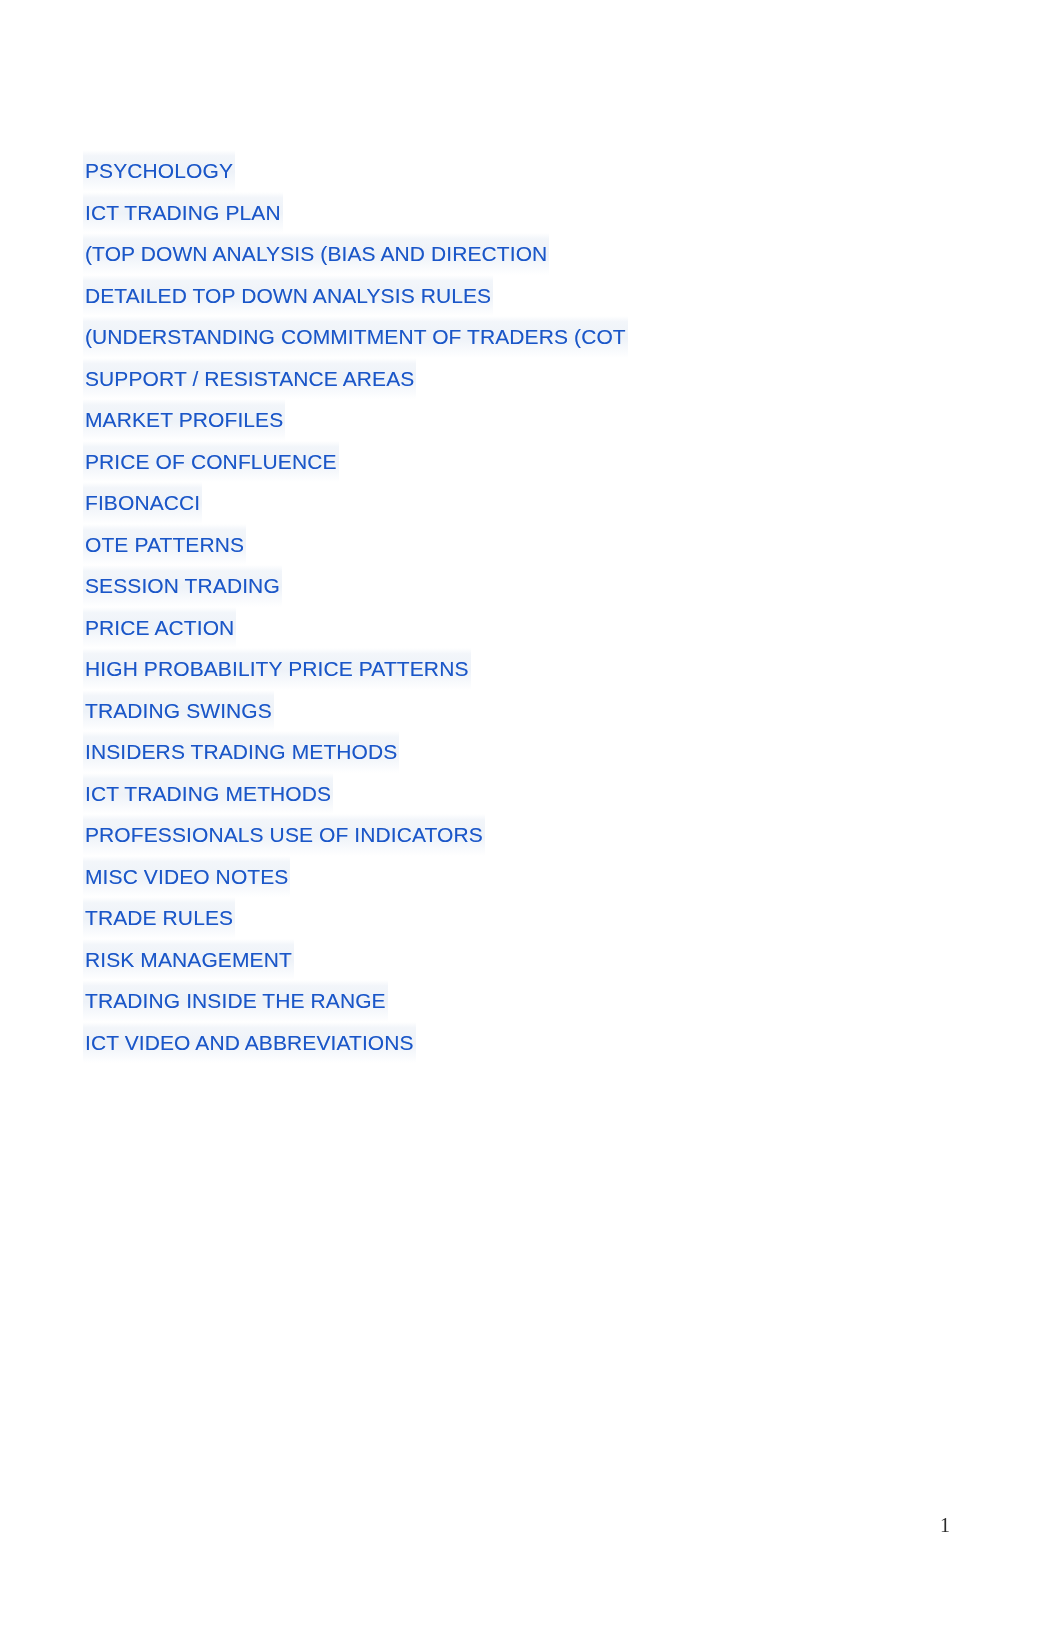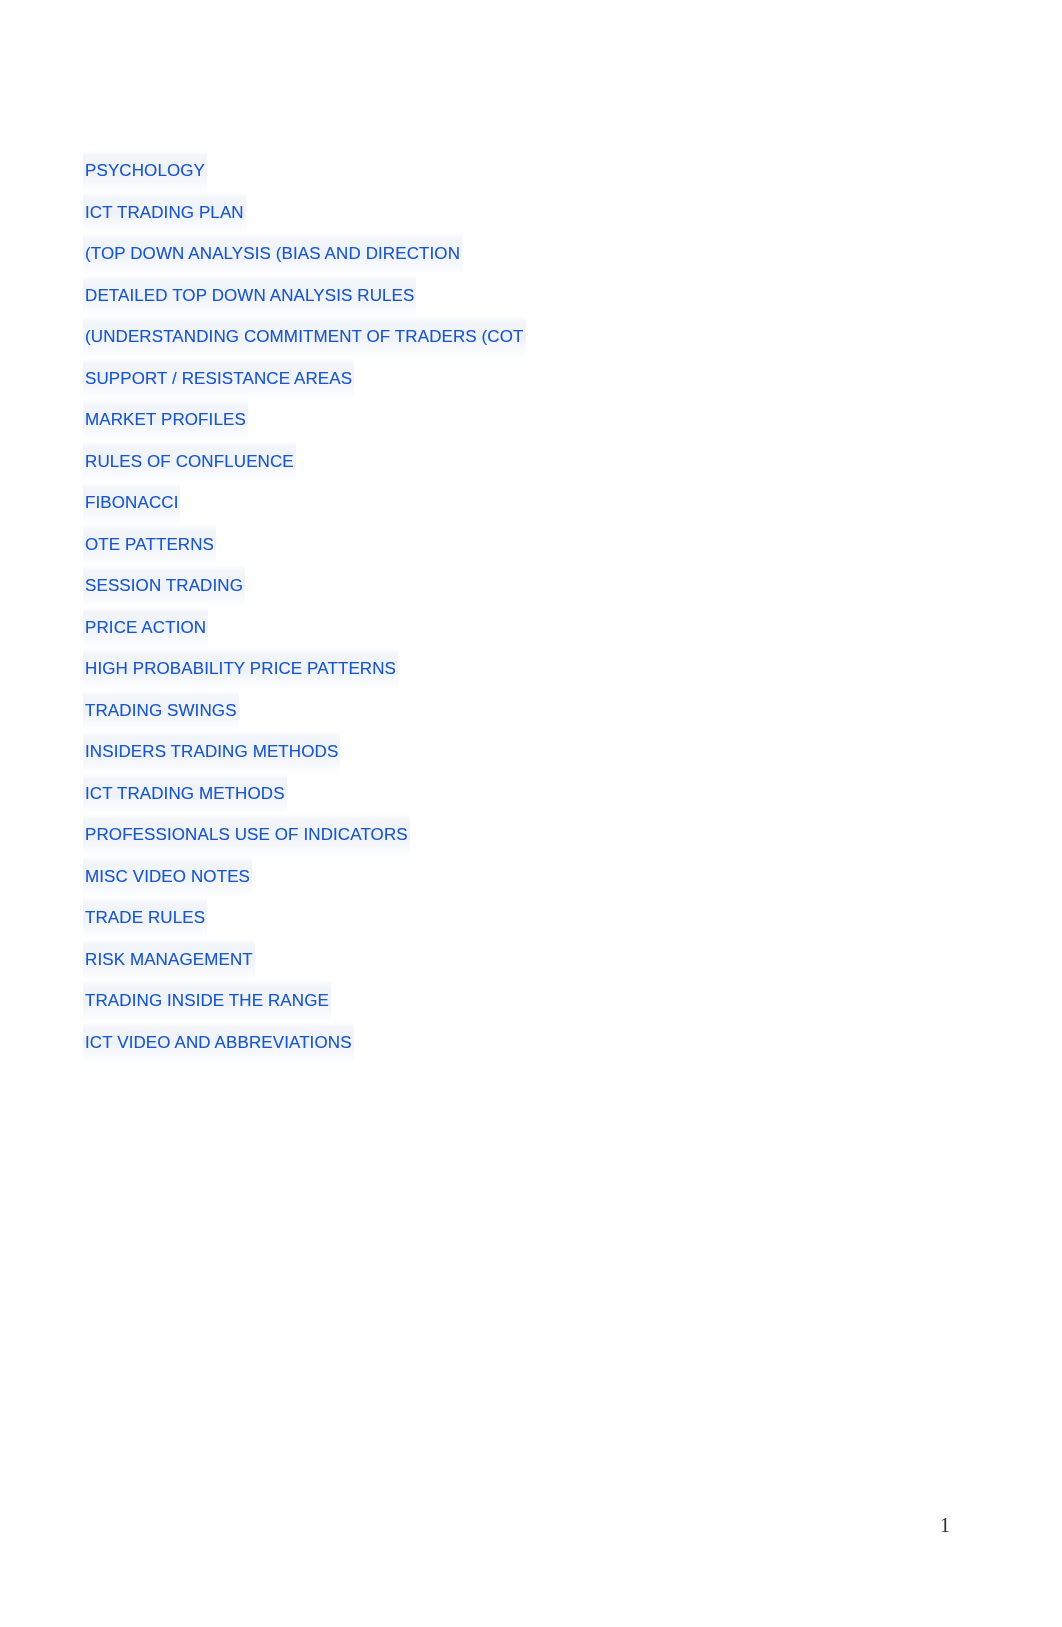--- a/index.html
+++ b/index.html
@@ -22,21 +22,21 @@
   }
   .toc {
     position: absolute;
     left: 83px;
     top: 150px;
     width: 860px;
   }
   .toc-entry {
     display: block;
     font-family: "Liberation Sans", sans-serif;
-    font-size: 17px;
+    font-size: 21px;
     line-height: 41.5px;
     letter-spacing: 0.1px;
     color: #1a56c8;
     text-decoration: none;
     white-space: nowrap;
     width: max-content;
     max-width: 100%;
     padding: 0 2px;
     
     background: linear-gradient(
@@ -66,21 +66,21 @@
 
   <nav class="toc">
 
   <a class="toc-entry" href="#">PSYCHOLOGY</a>
       <a class="toc-entry" href="#">ICT TRADING PLAN</a>
       <a class="toc-entry" href="#">(TOP DOWN ANALYSIS (BIAS AND DIRECTION</a>
       <a class="toc-entry" href="#">DETAILED TOP DOWN ANALYSIS RULES</a>
       <a class="toc-entry" href="#">(UNDERSTANDING COMMITMENT OF TRADERS (COT</a>
       <a class="toc-entry" href="#">SUPPORT / RESISTANCE AREAS</a>
       <a class="toc-entry" href="#">MARKET PROFILES</a>
-      <a class="toc-entry" href="#">RULES OF CONFLUENCE</a>
+      <a class="toc-entry" href="#">PRICE OF CONFLUENCE</a>
       <a class="toc-entry" href="#">FIBONACCI</a>
       <a class="toc-entry" href="#">OTE PATTERNS</a>
       <a class="toc-entry" href="#">SESSION TRADING</a>
       <a class="toc-entry" href="#">PRICE ACTION</a>
       <a class="toc-entry" href="#">HIGH PROBABILITY PRICE PATTERNS</a>
       <a class="toc-entry" href="#">TRADING SWINGS</a>
       <a class="toc-entry" href="#">INSIDERS TRADING METHODS</a>
       <a class="toc-entry" href="#">ICT TRADING METHODS</a>
       <a class="toc-entry" href="#">PROFESSIONALS USE OF INDICATORS</a>
       <a class="toc-entry" href="#">MISC VIDEO NOTES</a>

